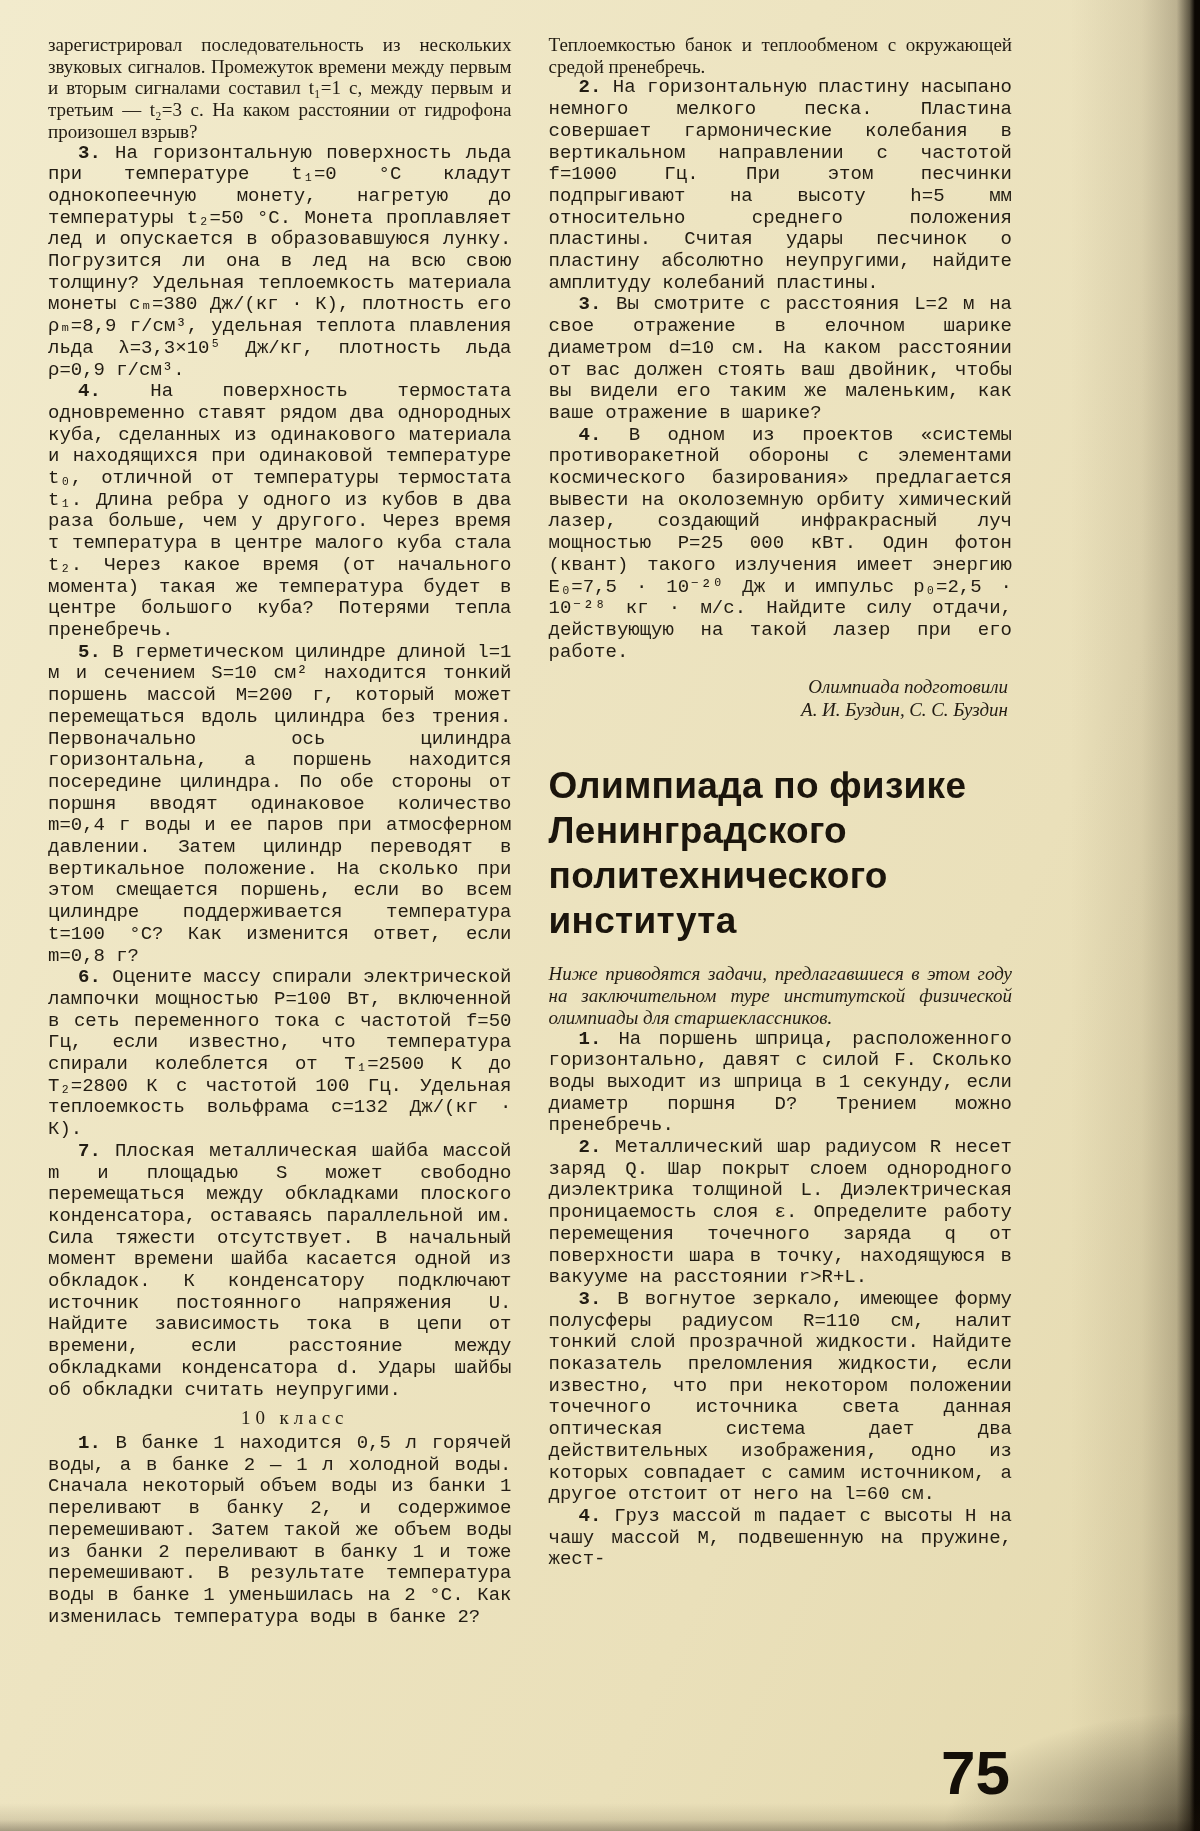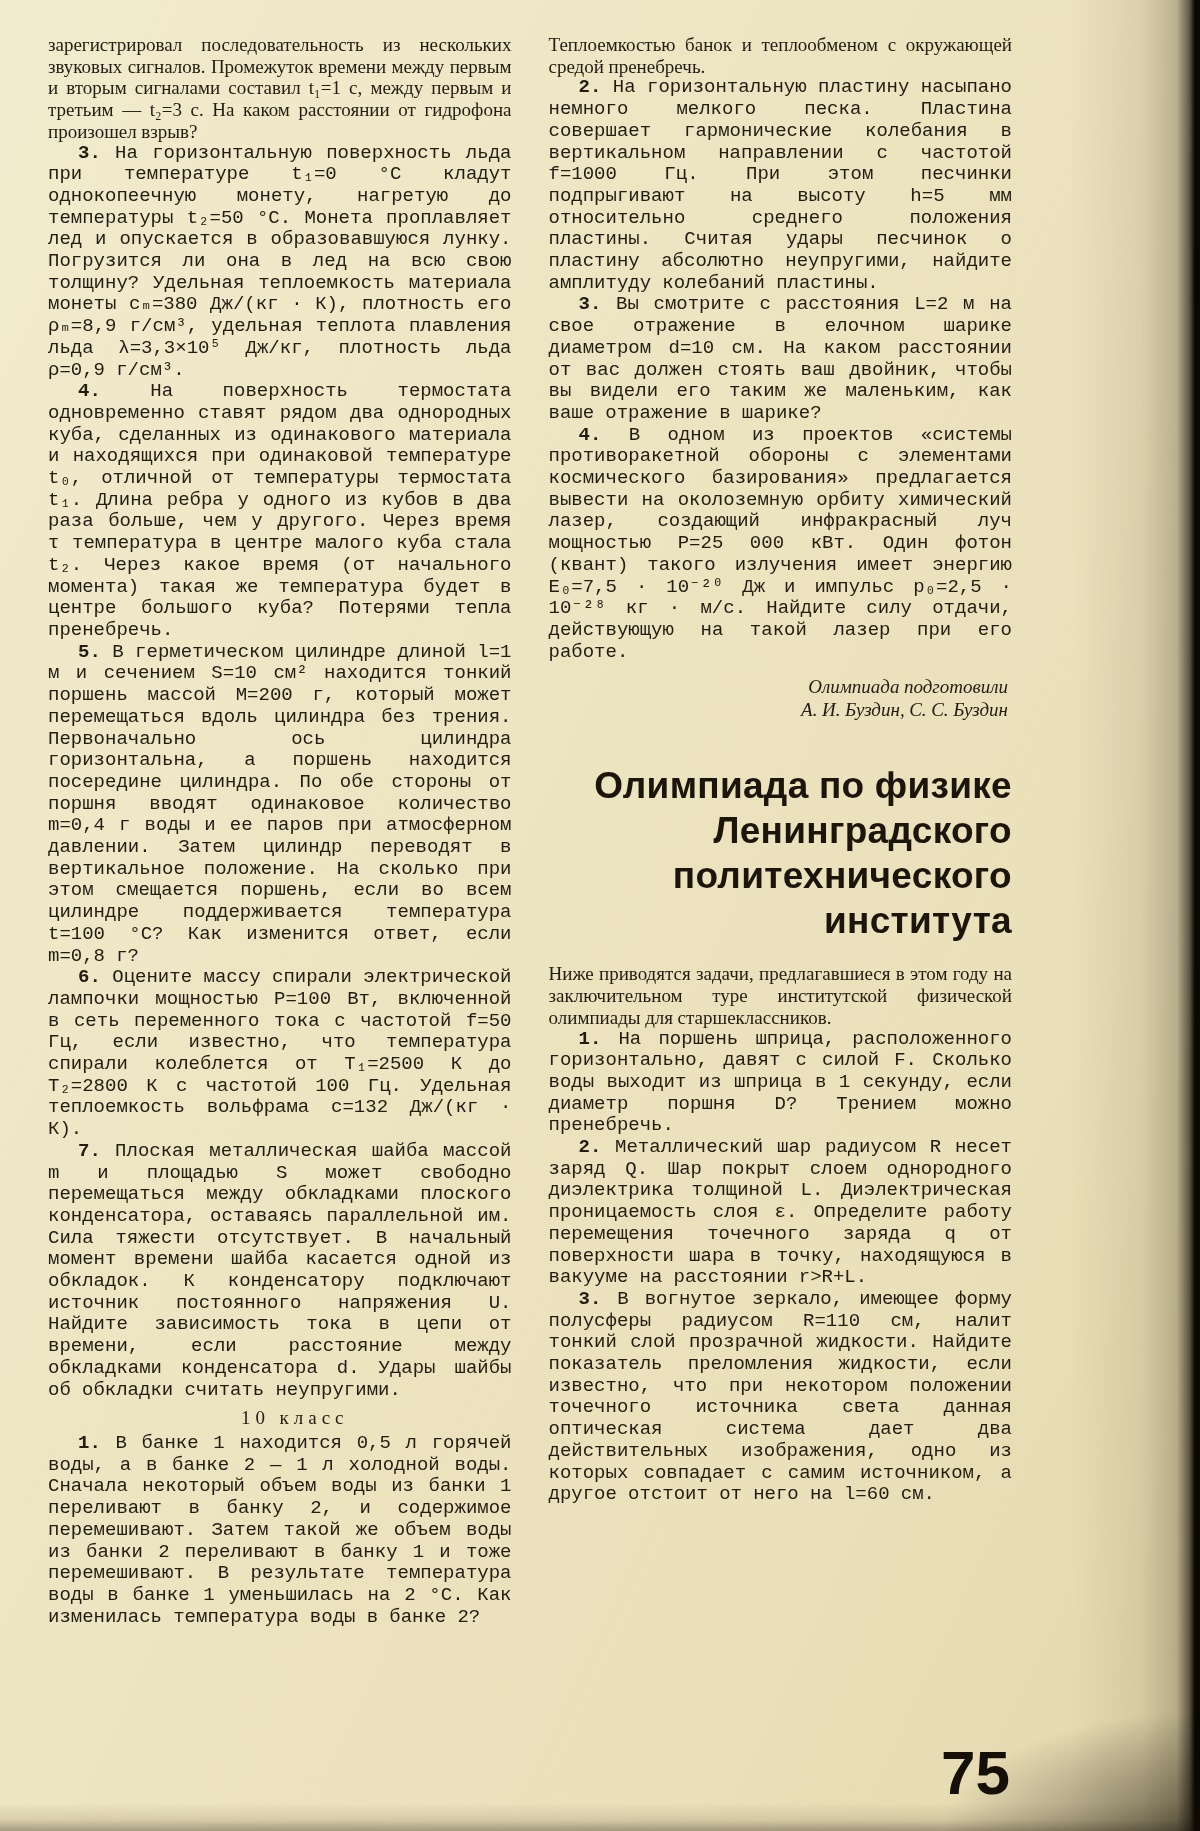--- a/index.html
+++ b/index.html
@@ -52,27 +52,27 @@
     text-indent:0;
     padding-right:4px;
     line-height:23px;
   }
   .problem + .credit{margin-top:12px;}
   .h1{
     font-family:"Liberation Sans", sans-serif;
     font-weight:bold;
     font-size:37px;
     line-height:45px;
-    text-align:right;
+    text-align:left;
     text-indent:0;
     letter-spacing:0.3px;
     margin:42px 0 20px 0;
     color:#1b150c;
   }
-  .intro{text-indent:0;}
+  .intro{text-indent:0;font-style:italic;}
   .page-number{
     position:absolute;
     right:190px;
     top:1742px;
     font-family:"Liberation Sans", sans-serif;
     font-weight:bold;
     font-size:62px;
     line-height:62px;
     color:#140f08;
   }
@@ -129,20 +129,21 @@
         <div class="block problem"><span class="pnum">2. </span>На горизонтальную пластину насыпано немного мелкого песка. Пластина совершает гармонические колебания в вертикальном направлении с частотой f=1000 Гц. При этом песчинки подпрыгивают на высоту h=5 мм относительно среднего положения пластины. Считая удары песчинок о пластину абсолютно неупругими, найдите амплитуду колебаний пластины.</div>
         <div class="block problem"><span class="pnum">3. </span>Вы смотрите с расстояния L=2 м на свое отражение в елочном шарике диаметром d=10 см. На каком расстоянии от вас должен стоять ваш двойник, чтобы вы видели его таким же маленьким, как ваше отражение в шарике?</div>
         <div class="block problem"><span class="pnum">4. </span>В одном из проектов «системы противоракетной обороны с элементами космического базирования» предлагается вывести на околоземную орбиту химический лазер, создающий инфракрасный луч мощностью P=25 000 кВт. Один фотон (квант) такого излучения имеет энергию E₀=7,5 · 10⁻²⁰ Дж и импульс p₀=2,5 · 10⁻²⁸ кг · м/с. Найдите силу отдачи, действующую на такой лазер при его работе.</div>
         <div class="block credit">Олимпиада подготовили</div>
         <div class="block credit">А. И. Буздин, С. С. Буздин</div>
         <div class="block h1">Олимпиада по физике Ленинградского политехнического института</div>
         <div class="block intro">Ниже приводятся задачи, предлагавшиеся в этом году на заключительном туре институтской физической олимпиады для старшеклассников.</div>
         <div class="block problem"><span class="pnum">1. </span>На поршень шприца, расположенного горизонтально, давят с силой F. Сколько воды выходит из шприца в 1 секунду, если диаметр поршня D? Трением можно пренебречь.</div>
         <div class="block problem"><span class="pnum">2. </span>Металлический шар радиусом R несет заряд Q. Шар покрыт слоем однородного диэлектрика толщиной L. Диэлектрическая проницаемость слоя ε. Определите работу перемещения точечного заряда q от поверхности шара в точку, находящуюся в вакууме на расстоянии r&gt;R+L.</div>
         <div class="block problem"><span class="pnum">3. </span>В вогнутое зеркало, имеющее форму полусферы радиусом R=110 см, налит тонкий слой прозрачной жидкости. Найдите показатель преломления жидкости, если известно, что при некотором положении точечного источника света данная оптическая система дает два действительных изображения, одно из которых совпадает с самим источником, а другое отстоит от него на l=60 см.</div>
+        <div class="block problem"><span class="pnum">4. </span>Груз массой m падает с высоты H на чашу массой M, подвешенную на пружине, жест-</div>
       </div>
   </div>
 
   <div class="page-number">75</div>
 
   <div class="scan-edge-right"></div>
   <div class="scan-edge-bottom"></div>
   <div class="scan-corner"></div>
 </div>
 

